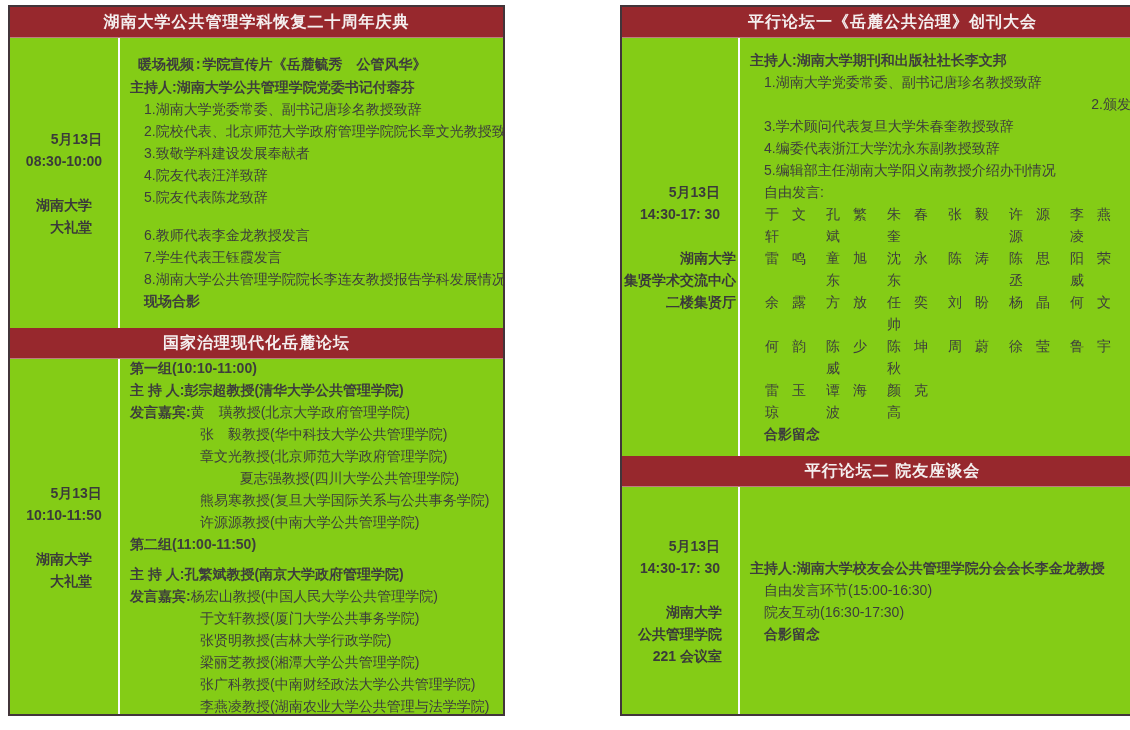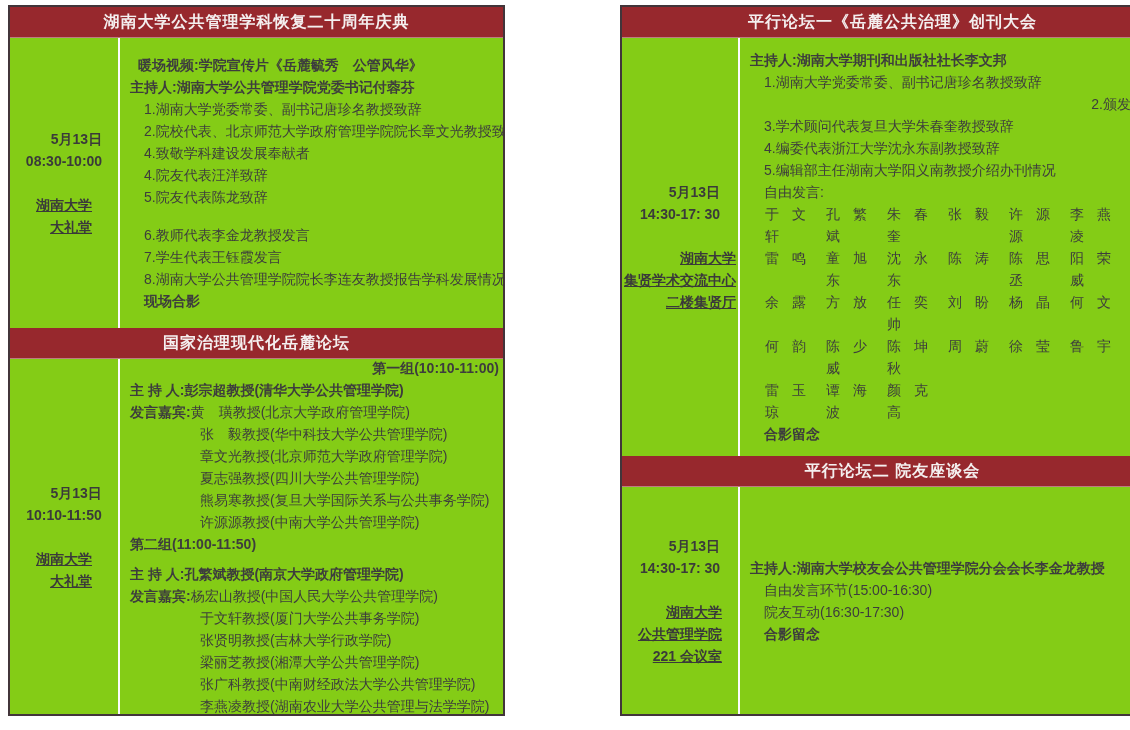--- a/index.html
+++ b/index.html
@@ -27,21 +27,21 @@
   .sb-1-0 { flex:0 0 418px; }
   .sb-1-1 { flex:1 1 auto; }
   .time-cell {
     flex:0 0 110px; box-sizing:border-box;
     border-right:2px solid #fbfbfb;
     display:flex; flex-direction:column; justify-content:center; align-items:center;
     text-align:right; font-size:14px; font-weight:bold; color:#3a3a3a; line-height:22px;
     white-space:nowrap;
   }
   #table-1 .time-cell { flex-basis:118px; }
-  .venue-block { margin-top:22px;text-decoration:underline; }
+  .venue-block { margin-top:22px; }
   .content-cell {
     flex:1 1 auto; min-width:0;
     display:flex; flex-direction:column; justify-content:center;
     padding:0 4px 0 10px;
     font-size:14px; color:#3d3d3d; line-height:22px;
   }
   .line { white-space:nowrap; }
   .b { font-weight:bold; }
   .names-block { padding-left:15px; }
   .names-row { display:flex; gap:20px; }
@@ -62,25 +62,25 @@
           <div class="date-block">
             <div>5月13日</div>
             <div>08:30-10:00</div>
           </div>
           <div class="venue-block">
             <div>湖南大学</div>
             <div>大礼堂</div>
           </div>
         </div>
         <div class="content-cell">
-          <div class="line" style="padding-left: 8px;"><span class="b">暖场视频:学院宣传片《岳麓毓秀　公管风华》</span></div>
+          <div class="line" style="padding-left: 8px; font-family: Liberation Mono, monospace;"><span class="b">暖场视频:学院宣传片《岳麓毓秀　公管风华》</span></div>
           <div class="line" style="padding-left: 0px;"><span class="b">主持人:湖南大学公共管理学院党委书记付蓉芬</span></div>
           <div class="line" style="padding-left: 14px;"><span class="">1.湖南大学党委常委、副书记唐珍名教授致辞</span></div>
           <div class="line" style="padding-left: 14px;"><span class="">2.院校代表、北京师范大学政府管理学院院长章文光教授致辞</span></div>
-          <div class="line" style="padding-left: 14px;"><span class="">4.致敬学科建设发展奉献者</span></div>
+          <div class="line" style="padding-left: 14px;"><span class="">3.致敬学科建设发展奉献者</span></div>
           <div class="line" style="padding-left: 14px;"><span class="">4.院友代表汪洋致辞</span></div>
           <div class="line" style="padding-left: 14px;"><span class="">5.院友代表陈龙致辞</span></div>
           <div class="line" style="padding-left: 14px; margin-top: 16px;"><span class="">6.教师代表李金龙教授发言</span></div>
           <div class="line" style="padding-left: 14px;"><span class="">7.学生代表王钰霞发言</span></div>
           <div class="line" style="padding-left: 14px;"><span class="">8.湖南大学公共管理学院院长李连友教授报告学科发展情况</span></div>
           <div class="line" style="padding-left: 14px;"><span class="b">现场合影</span></div>
         </div>
       </div>
       <div class="section-header">国家治理现代化岳麓论坛</div>
       <div class="section-body sb-0-1">
@@ -88,26 +88,26 @@
           <div class="date-block">
             <div>5月13日</div>
             <div>10:10-11:50</div>
           </div>
           <div class="venue-block">
             <div>湖南大学</div>
             <div>大礼堂</div>
           </div>
         </div>
         <div class="content-cell">
-          <div class="line" style="padding-left: 0px; text-align: right;"><span class="b">第一组(10:10-11:00)</span></div>
+          <div class="line" style="padding-left: 0px;"><span class="b">第一组(10:10-11:00)</span></div>
           <div class="line" style="padding-left: 0px;"><span class="b">主 持 人:彭宗超教授(清华大学公共管理学院)</span></div>
           <div class="line" style="padding-left: 0px;"><span class="b">发言嘉宾:</span><span class="">黄　璜教授(北京大学政府管理学院)</span></div>
           <div class="line" style="padding-left: 70px;"><span class="">张　毅教授(华中科技大学公共管理学院)</span></div>
           <div class="line" style="padding-left: 70px;"><span class="">章文光教授(北京师范大学政府管理学院)</span></div>
-          <div class="line" style="padding-left: 70px;"><span class="">夏志强教授(四川大学公共管理学院)</span></div>
+          <div class="line" style="padding-left: 70px; text-align: center;"><span class="">夏志强教授(四川大学公共管理学院)</span></div>
           <div class="line" style="padding-left: 70px;"><span class="">熊易寒教授(复旦大学国际关系与公共事务学院)</span></div>
           <div class="line" style="padding-left: 70px;"><span class="">许源源教授(中南大学公共管理学院)</span></div>
           <div class="line" style="padding-left: 0px;"><span class="b">第二组(11:00-11:50)</span></div>
           <div class="line" style="padding-left: 0px; margin-top: 8px;"><span class="b">主 持 人:孔繁斌教授(南京大学政府管理学院)</span></div>
           <div class="line" style="padding-left: 0px;"><span class="b">发言嘉宾:</span><span class="">杨宏山教授(中国人民大学公共管理学院)</span></div>
           <div class="line" style="padding-left: 70px;"><span class="">于文轩教授(厦门大学公共事务学院)</span></div>
           <div class="line" style="padding-left: 70px;"><span class="">张贤明教授(吉林大学行政学院)</span></div>
           <div class="line" style="padding-left: 70px;"><span class="">梁丽芝教授(湘潭大学公共管理学院)</span></div>
           <div class="line" style="padding-left: 70px;"><span class="">张广科教授(中南财经政法大学公共管理学院)</span></div>
           <div class="line" style="padding-left: 70px;"><span class="">李燕凌教授(湖南农业大学公共管理与法学学院)</span></div>

